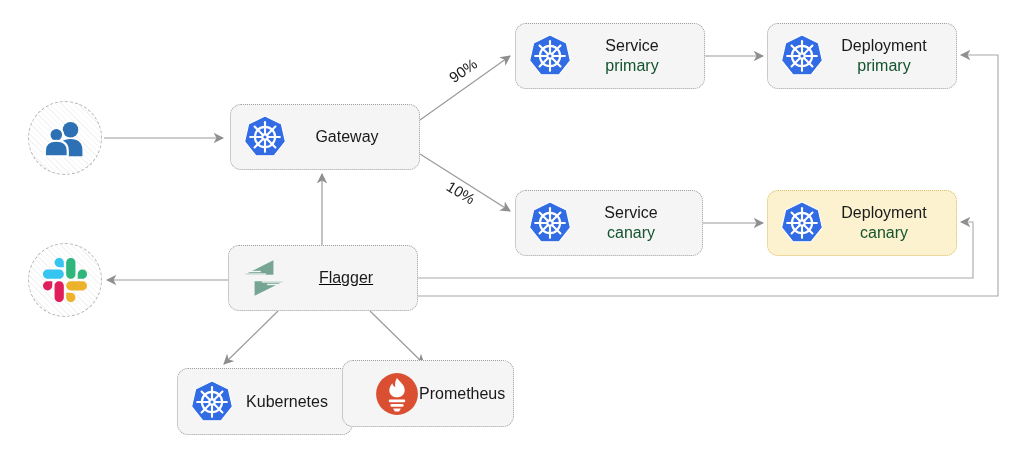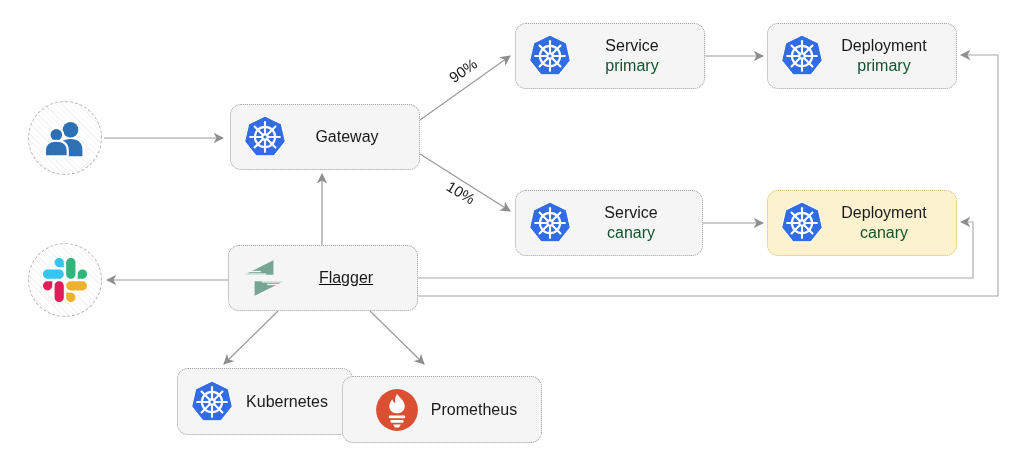--- a/index.html
+++ b/index.html
@@ -33,21 +33,21 @@
   
   .pos-users{left:28px;top:101px;}
   .pos-slack{left:28px;top:243px;}
   .pos-gateway{left:230px;top:104px;width:190px;height:66px;}
   .pos-service-primary{left:515px;top:23px;width:190px;height:66px;}
   .pos-deployment-primary{left:767px;top:23px;width:190px;height:66px;}
   .pos-service-canary{left:515px;top:190px;width:188px;height:66px;}
   .pos-deployment-canary{left:767px;top:190px;width:190px;height:66px;}
   .pos-flagger{left:228px;top:245px;width:190px;height:66px;text-decoration:underline;}
   .pos-k8s-api{left:130px;top:368px;width:176px;height:67px;}
-  .pos-prometheus{left:342px;top:376px;width:200px;height:67px;padding-left:32px;}
+  .pos-prometheus{left:342px;top:360px;width:172px;height:67px;padding-left:32px;}
   .pos-label-90{left:441px;top:62px;transform:rotate(-35deg);}
   .pos-label-10{left:439px;top:184px;transform:rotate(31deg);}
 </style>
 </head>
 <body>
 
 <div id="canvas">
 
   <svg width="0" height="0" style="position:absolute" aria-hidden="true">
     <defs>

